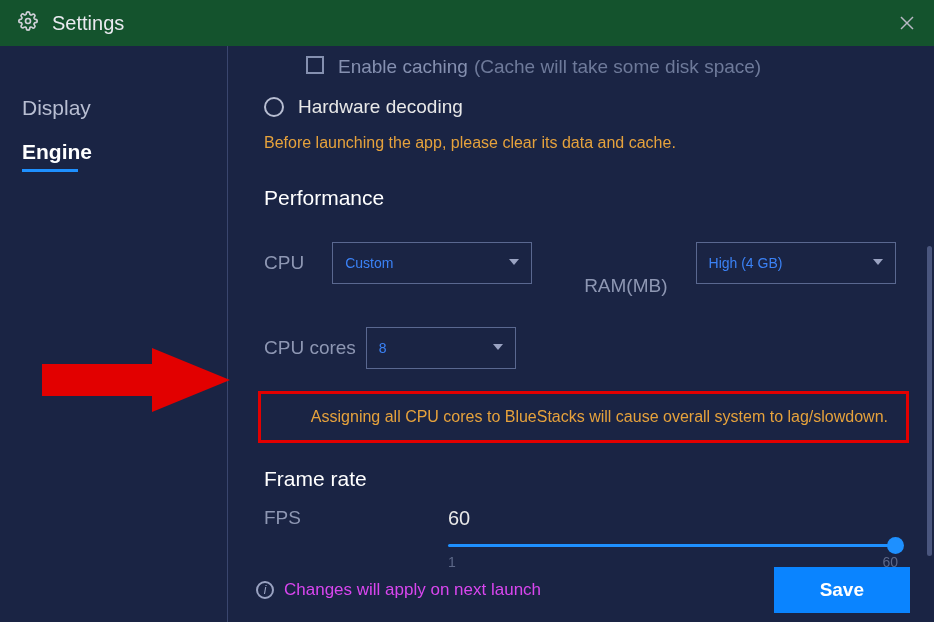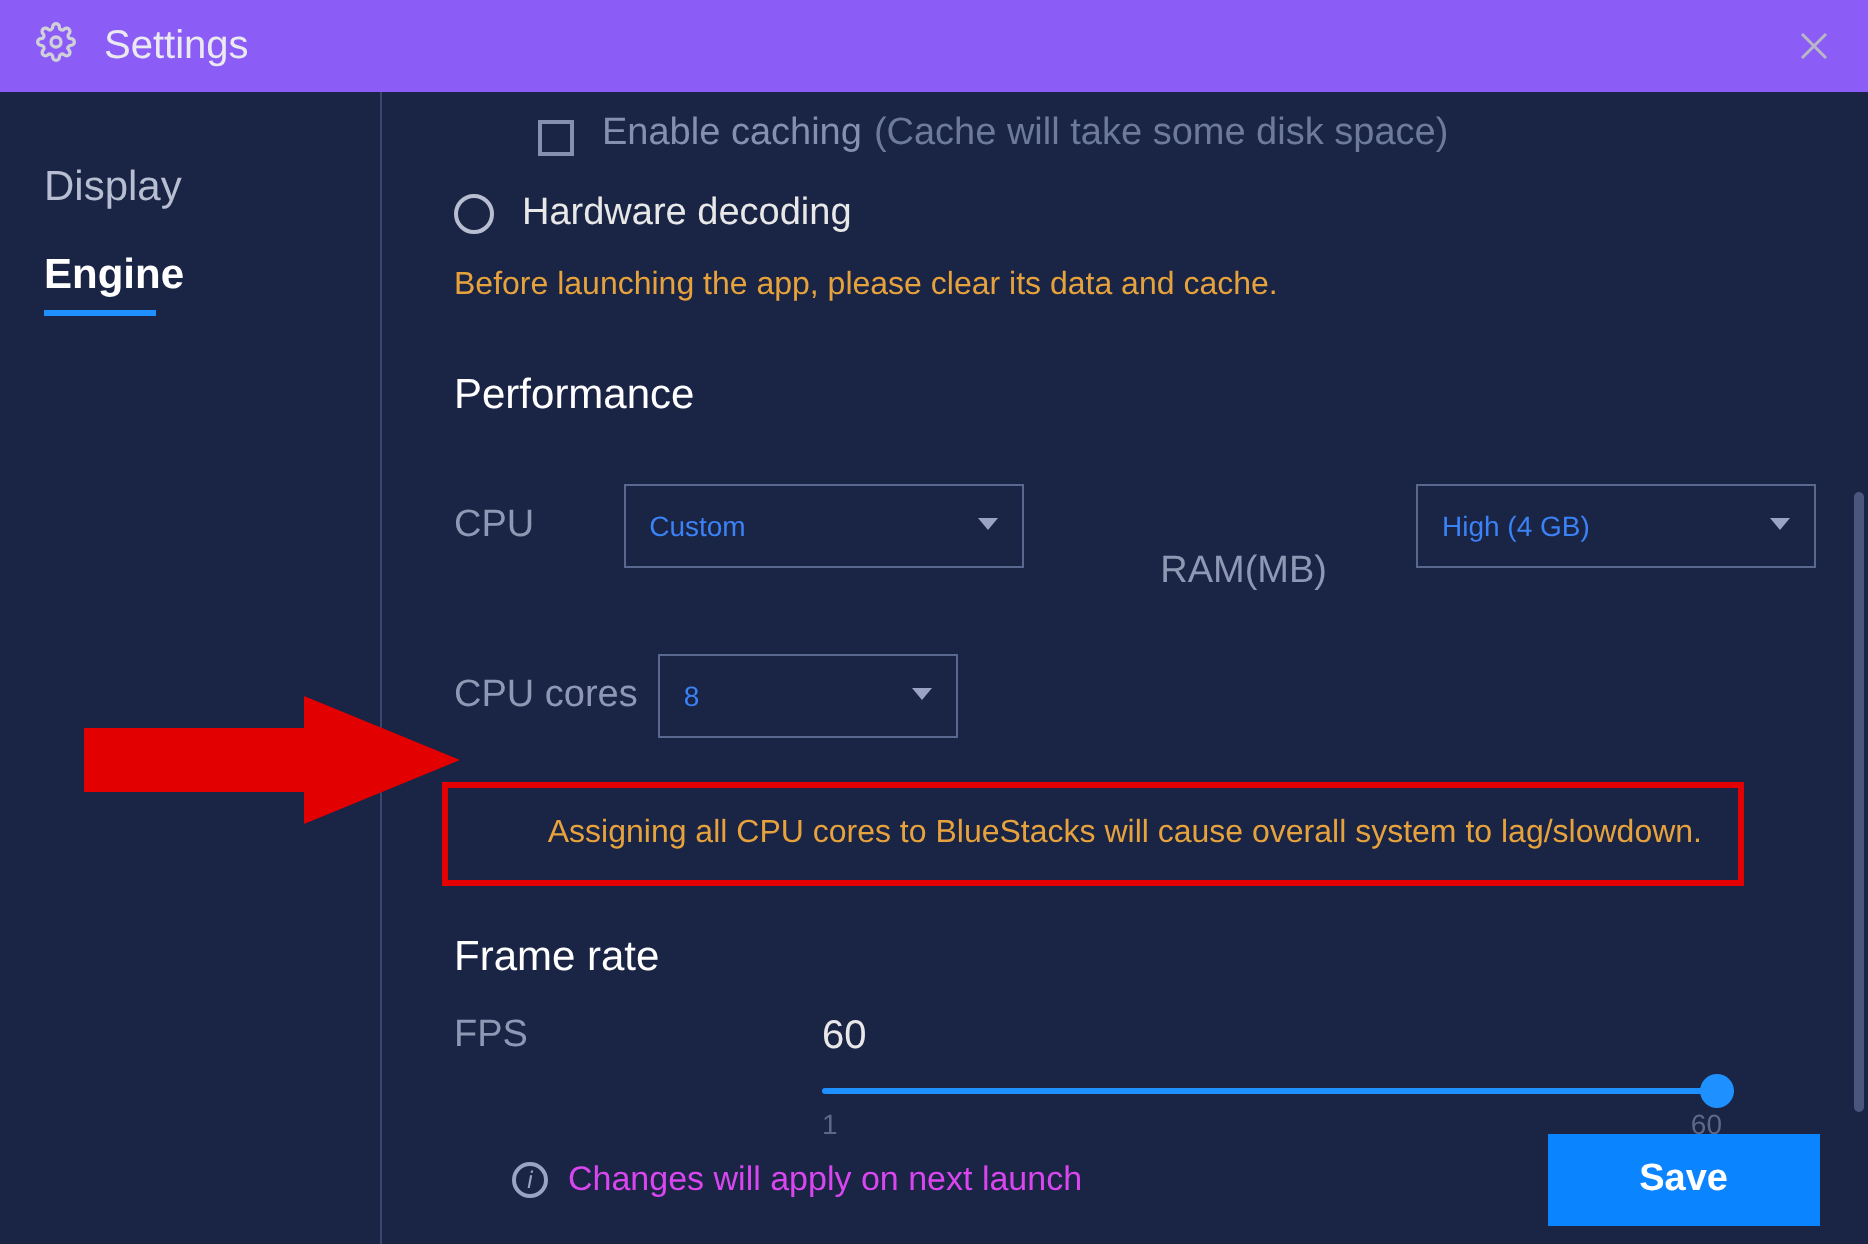--- a/index.html
+++ b/index.html
@@ -1,47 +1,47 @@
 <!DOCTYPE html>
 <html><head>
 <meta charset="utf-8">
 <style>
   * { box-sizing: border-box; margin: 0; padding: 0; font-family: "Segoe UI", Arial, sans-serif; }
   body { width: 934px; height: 622px; background: #1a2444; color: #e8e8e8; overflow: hidden; position: relative; }
 
   
-  .titlebar { height: 46px; background: #8b5cf6; display: flex; align-items: center; padding: 0 18px; position: relative; }
+  .titlebar { height: 46px; background: #14532d; display: flex; align-items: center; padding: 0 18px; position: relative; }
   .titlebar .gear { margin-right: 14px; color: #d0d0d8; }
   .titlebar .title { font-size: 20px; color: #eaeaf0; }
   .titlebar .close { position: absolute; right: 18px; top: 14px; color: #b8b8c4; cursor: pointer; }
 
   
   .main { display: flex; height: calc(622px - 46px); }
 
   
-  .sidebar { width: 191px; border-right: 1px solid #3a466e; padding-top: 26px; }
+  .sidebar { width: 228px; border-right: 1px solid #3a466e; padding-top: 40px; }
   .side-item { padding: 10px 22px; font-size: 21px; color: #b8bed2; cursor: pointer; position: relative; }
   .side-item.active { color: #ffffff; font-weight: 600; }
   .side-item.active::after { content: ""; position: absolute; left: 22px; bottom: 2px; width: 56px; height: 3px; background: #1e90ff; }
 
   
   .content { flex: 1; padding: 10px 26px 0 36px; position: relative; overflow: hidden; }
 
-  .checkbox-row { display: flex; align-items: flex-end; margin-top: 0px; margin-left: 42px; color: #8590b0; font-size: 19px; }
+  .checkbox-row { display: flex; align-items: flex-start; margin-top: 0px; margin-left: 42px; color: #8590b0; font-size: 19px; }
   .checkbox-box { width: 18px; height: 18px; border: 2px solid #8590b0; margin-right: 14px; }
   .checkbox-hint { color: #6e7a9a; margin-left: 6px; }
 
   .radio-row { display: flex; align-items: center; margin-top: 18px; font-size: 19px; color: #e8e8e8; }
   .radio-circle { width: 20px; height: 20px; border: 2px solid #b8bed2; border-radius: 50%; margin-right: 14px; }
 
   .warn1 { color: #e6a23c; font-size: 16px; margin-top: 16px; }
 
   .section-title { color: #ffffff; font-size: 21px; margin-top: 34px; }
 
-  .perf-row { display: flex; align-items: center; margin-top: 18px; gap: 12px; justify-content: space-between; }
+  .perf-row { display: flex; align-items: center; margin-top: 18px; gap: 28px; }
   .label-gray { color: #8e97b3; font-size: 19px; }
   .select { height: 42px; border: 1px solid #5a6890; background: transparent; color: #3b82f6; font-size: 14px; padding: 0 40px 0 12px; display: flex; align-items: center; position: relative; cursor: pointer; }
   .select .caret { position: absolute; right: 12px; top: 16px; width: 0; height: 0; border-left: 5px solid transparent; border-right: 5px solid transparent; border-top: 6px solid #9aa3c2; }
   .sel-cpu { width: 200px; }
   .sel-ram { width: 200px; }
   .sel-cores { width: 150px; }
 
   .cores-row { display: flex; align-items: center; margin-top: 30px; gap: 10px; }
 
   .warn-box { border: 3px solid #e20000; padding: 14px 18px; margin-top: 22px; color: #e6a23c; font-size: 16px; width: 651px; margin-left: -6px; text-align: right; }

